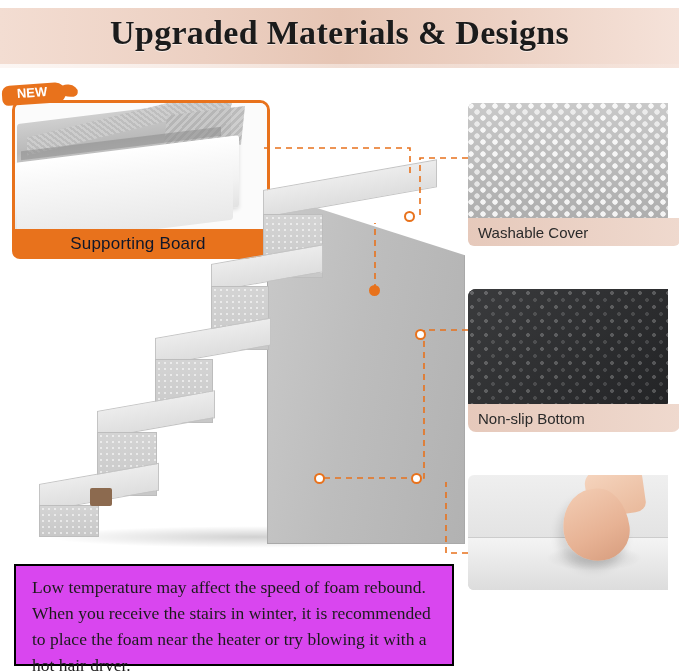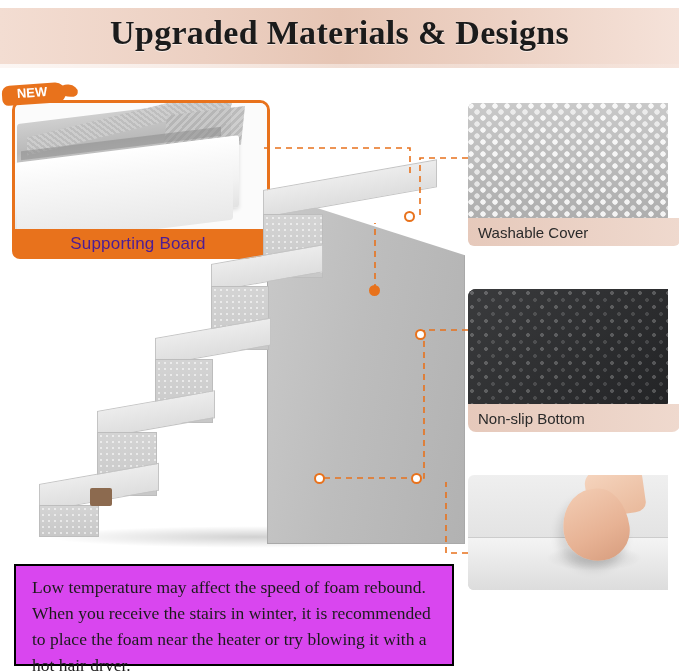--- a/index.html
+++ b/index.html
@@ -113,21 +113,21 @@
     opacity: .55;
   }
   #supporting-board-label {
     position: absolute;
     left: 12px;
     top: 221px;
     width: 252px;
     height: 30px;
     background: #e8721c;
     border-radius: 0 0 8px 8px;
-    color: #4c1d95;
+    color: #0f172a;
     font-family: "Liberation Sans", sans-serif;
     font-size: 17px;
     display: flex;
     align-items: center;
     justify-content: center;
     letter-spacing: .2px;
   }
   #new-badge {
     position: absolute;
     left: 2px;

